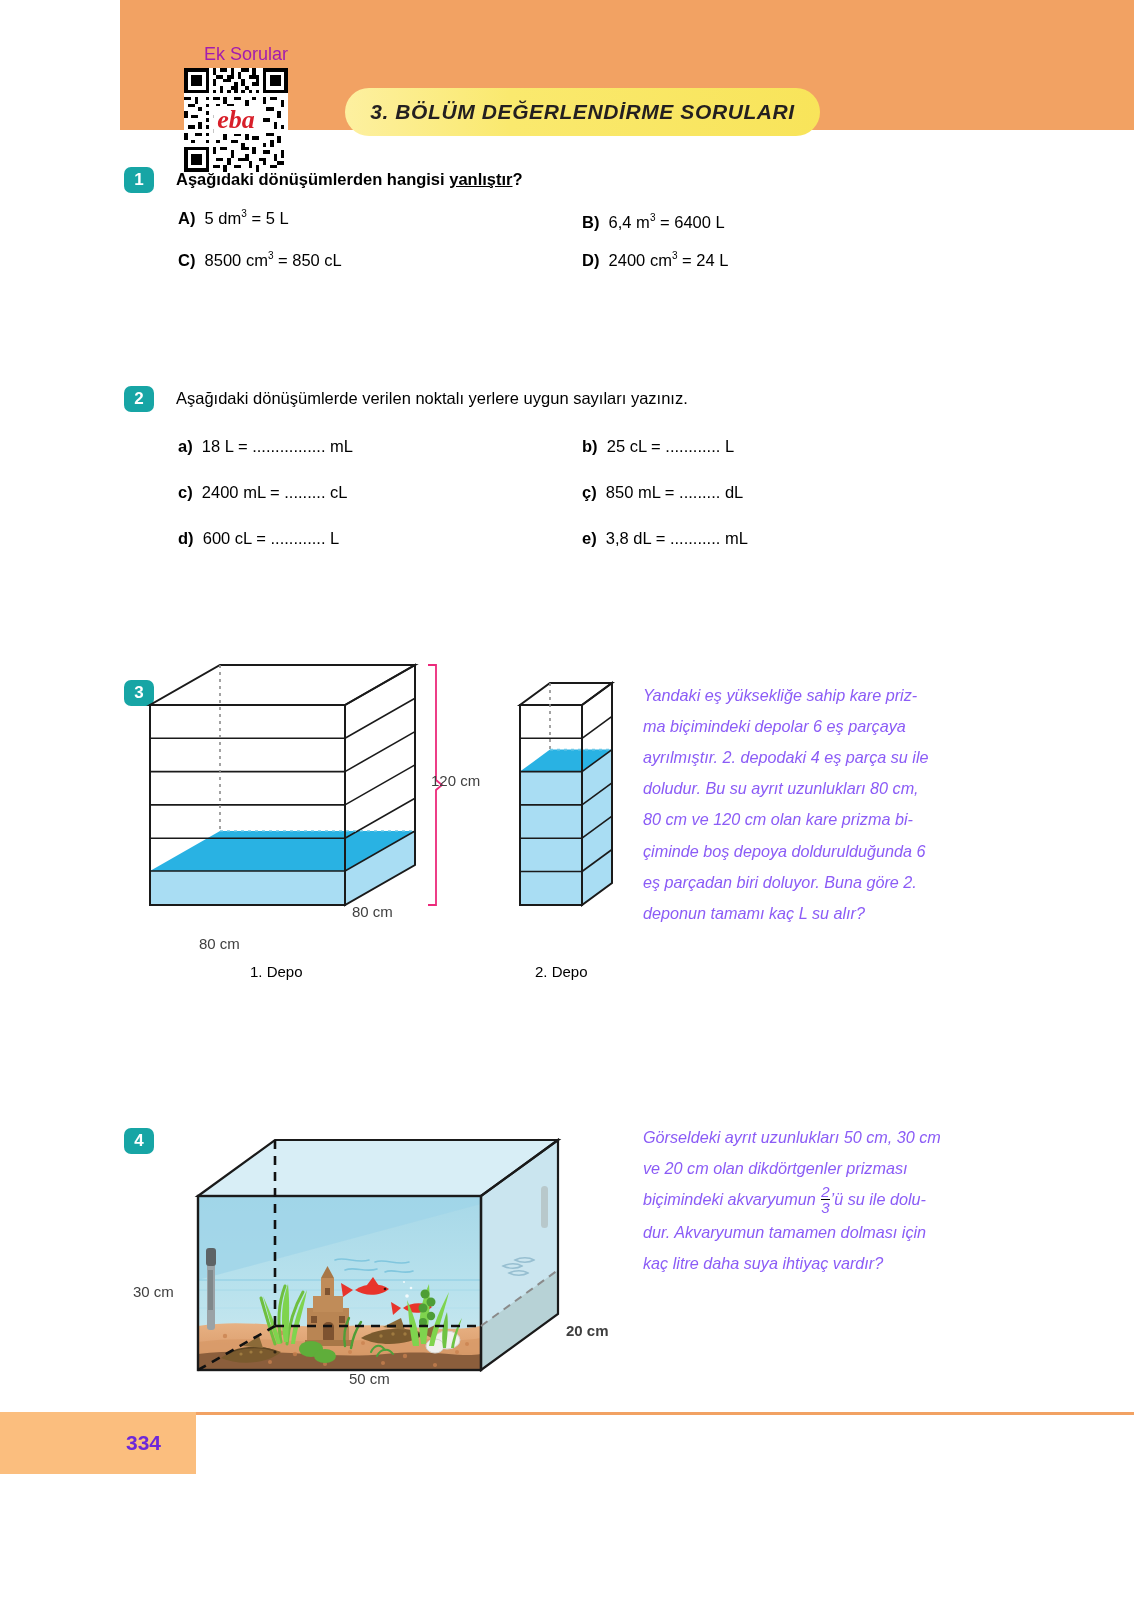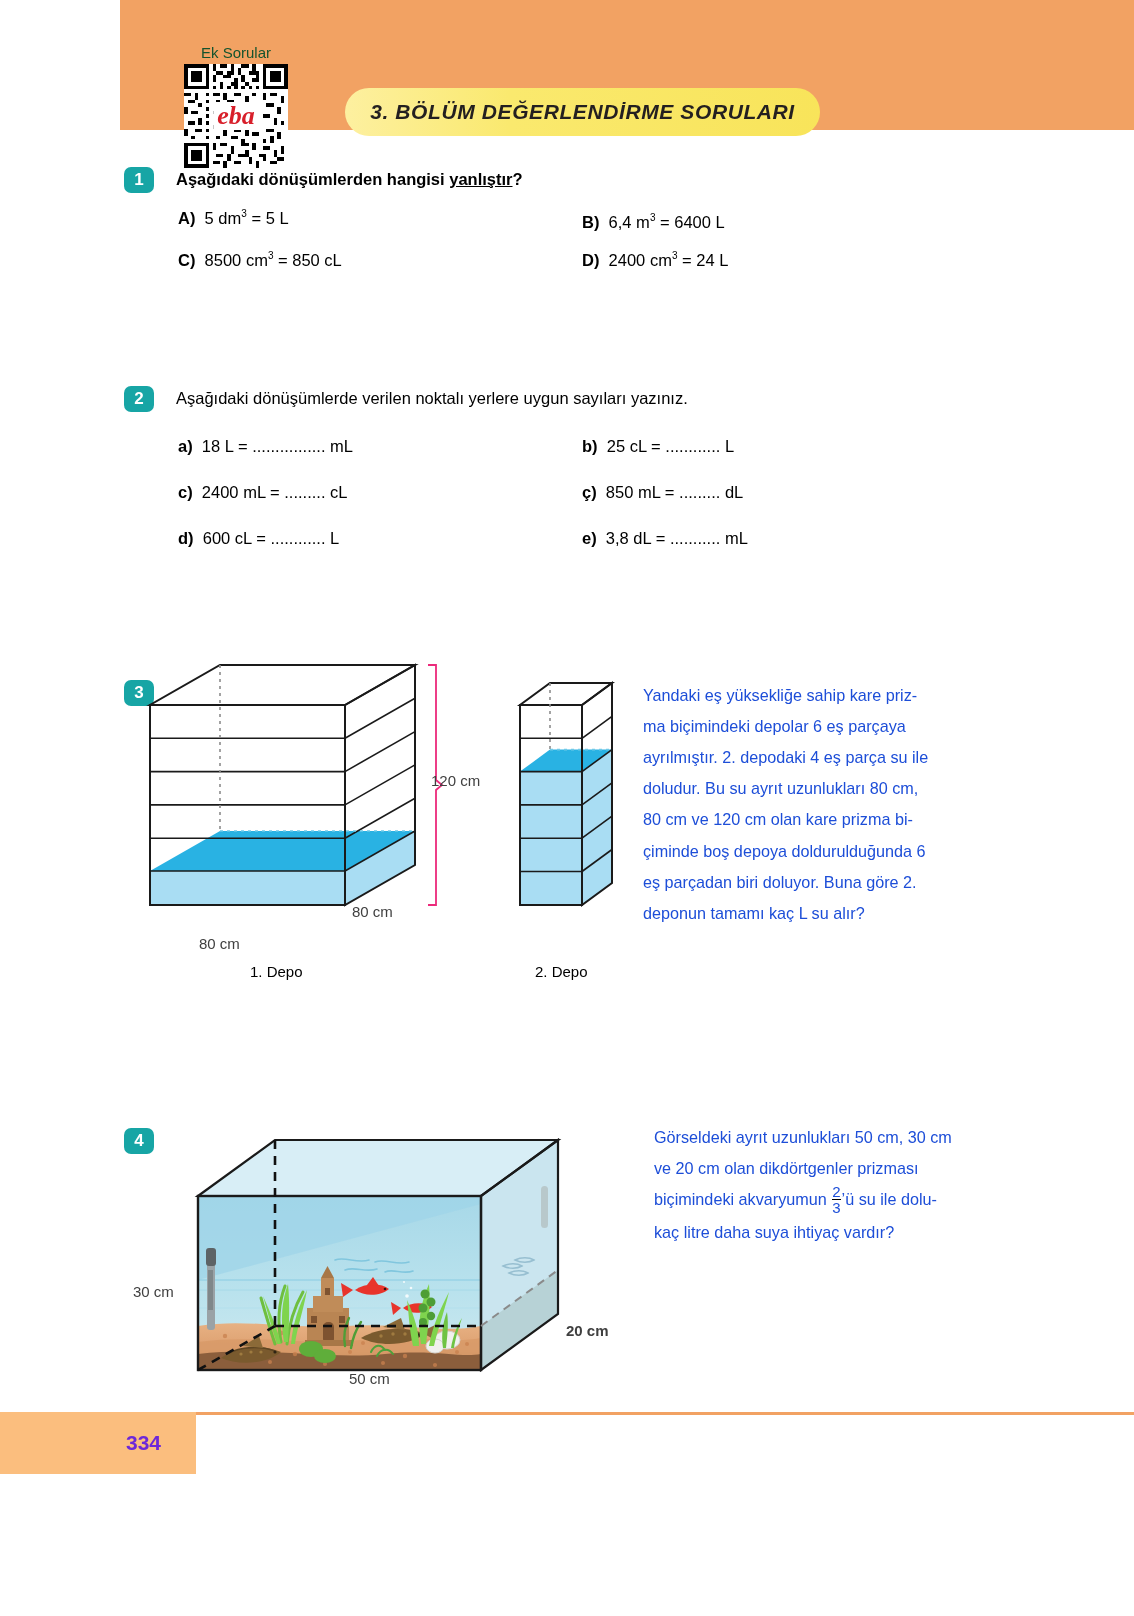--- a/index.html
+++ b/index.html
@@ -19,21 +19,21 @@
     background:#f2a263;
   }
   .top-band-white-left{
     position:absolute; left:0; top:0; width:120px; height:130px;
     background:#ffffff;
   }
 
   
   .qr-wrap{ position:absolute; left:184px; top:44px; width:104px; }
   .qr-label{
-    font-size:15px; text-align:center; color:#14532d; letter-spacing:0;
+    font-size:18px; text-align:right; color:#a21caf; letter-spacing:0;
     margin-bottom:3px; white-space:nowrap;
   }
   .qr-code{
     width:104px; height:104px; background:#7f1d1d; position:relative;
     overflow:hidden;
   }
   .qr-code svg{ display:block; }
   .eba-logo{
     position:absolute; left:50%; top:50%; transform:translate(-50%,-50%);
     font-family:"Liberation Serif", serif; font-style:italic; font-weight:bold;
@@ -62,21 +62,21 @@
 
   
   .qtext{ position:absolute; font-size:16.5px; line-height:1.45; color:#000; }
   .opt{ position:absolute; font-size:16.5px; color:#000; white-space:nowrap; }
   .opt b{ font-weight:bold; }
   sup{ font-size:10px; vertical-align:super; }
   .u-underline{ text-decoration:underline; }
 
   .para{
     position:absolute; font-size:16.2px; line-height:1.92;
-    text-align:justify; color:#1d4ed8;
+    text-align:justify; color:#8b5cf6;font-style:italic;
   }
   .para .justline{ display:block; }
 
   .dimlabel{ position:absolute; font-size:15px; color:#404040; white-space:nowrap; }
   .caption{ position:absolute; font-size:15px; color:#000; white-space:nowrap; }
 
   
   .frac{
     display:inline-block; vertical-align:middle; text-align:center;
     line-height:1.04; font-size:15px; margin:0 1px; position:relative; top:-1px;
@@ -558,23 +558,24 @@
   <line x1="90" y1="10" x2="90" y2="196" stroke="#111" stroke-width="2.6" stroke-dasharray="9,7"></line>
 
   <line x1="90" y1="196" x2="296" y2="196" stroke="#111" stroke-width="2.6" stroke-dasharray="9,7"></line>
   <line x1="13" y1="240" x2="90" y2="196" stroke="#111" stroke-width="2.6" stroke-dasharray="9,7"></line>
   <line x1="296" y1="196" x2="373" y2="140" stroke="#8a8a8a" stroke-width="2" stroke-dasharray="8,6"></line>
 </svg>
 <div class="dimlabel" style="left:133px; top:1283px;">30 cm</div>
 <div class="dimlabel" style="left:566px; top:1322px;font-weight:bold;">20 cm</div>
 <div class="dimlabel" style="left:349px; top:1370px;">50 cm</div>
 
-<div class="para" style="left:643px; top:1122px; width:362px;margin-left:11px;">
+<div class="para" style="left:643px; top:1122px; width:362px;">
   <span class="justline">Görseldeki ayrıt uzunlukları 50 cm, 30 cm</span>
   <span class="justline">ve 20 cm olan dikdörtgenler prizması</span>
   <span class="justline"><span>biçimindeki akvaryumun </span><span class="frac"><span class="num">2</span><span class="den">3</span></span><span>’ü su ile dolu-</span></span>
+  <span class="justline">dur. Akvaryumun tamamen dolması için</span>
   <span class="justline">kaç litre daha suya ihtiyaç vardır?</span>
 </div>
 
 <div class="bottom-rule"></div>
 <div class="pagebox">
   <span class="pagenum">334</span>
 </div>
 
 </body></html>

